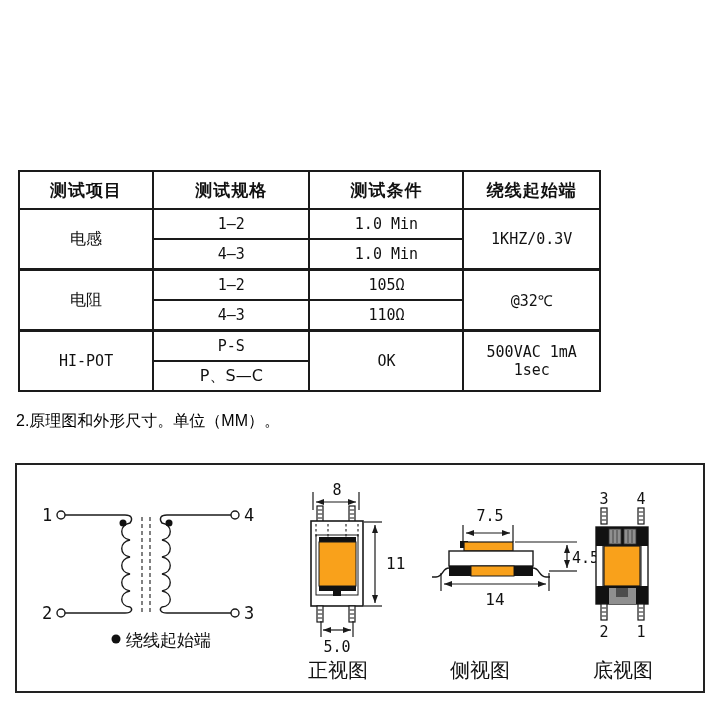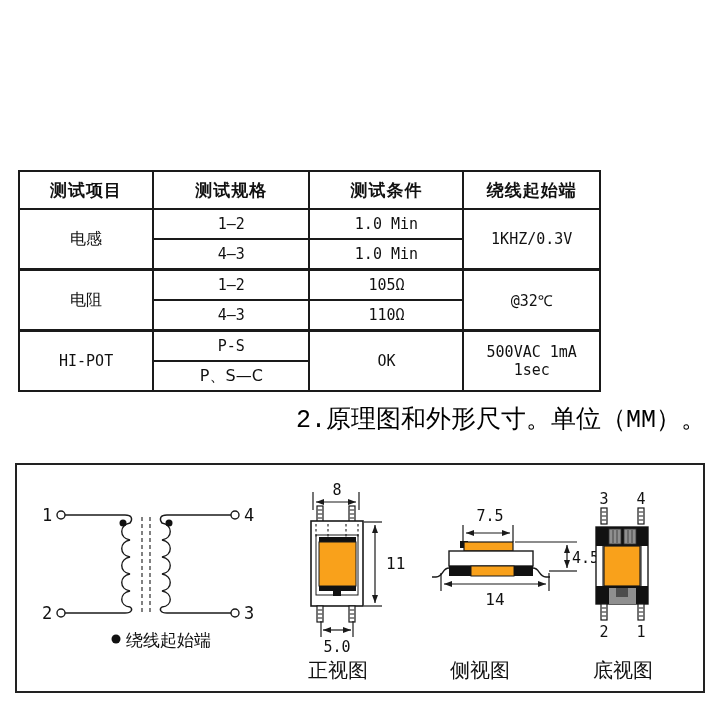--- a/index.html
+++ b/index.html
@@ -16,22 +16,22 @@
     border:2px solid #1a1a1a;text-align:center;vertical-align:middle;padding:0;
   }
   .spec-table th{height:36px;font-size:17px;font-weight:600;letter-spacing:1px;}
   .spec-table td{height:28px;font-size:16px;}
   .spec-table td.mono{font-family:"DejaVu Sans Mono","Liberation Mono",monospace;font-size:15px;}
   .spec-table tr.group-end td{border-bottom-width:3px;}
   .spec-table tr.group-start td{border-top-width:3px;}
   
   .section-heading{
     position:absolute;left:16px;top:402px;width:690px;
-    font-family:Liberation Mono, monospace;
-    font-size:25px;line-height:38px;color:#000;text-align:right;
+    font-family:Liberation Sans, sans-serif;
+    font-size:16px;line-height:38px;color:#000;
   }
   
   .diagram-box{
     position:absolute;left:15px;top:463px;width:690px;height:230px;
     border:2px solid #222;box-sizing:border-box;background:#fff;
   }
   .diagram-box svg{position:absolute;left:0;top:0;}
   svg text{font-family:"DejaVu Sans Mono","Liberation Mono",monospace;fill:#111;}
   svg text.cjk{font-family:"DejaVu Sans",sans-serif;}
   .ln{stroke:#1a1a1a;stroke-width:1.4;fill:none;}

